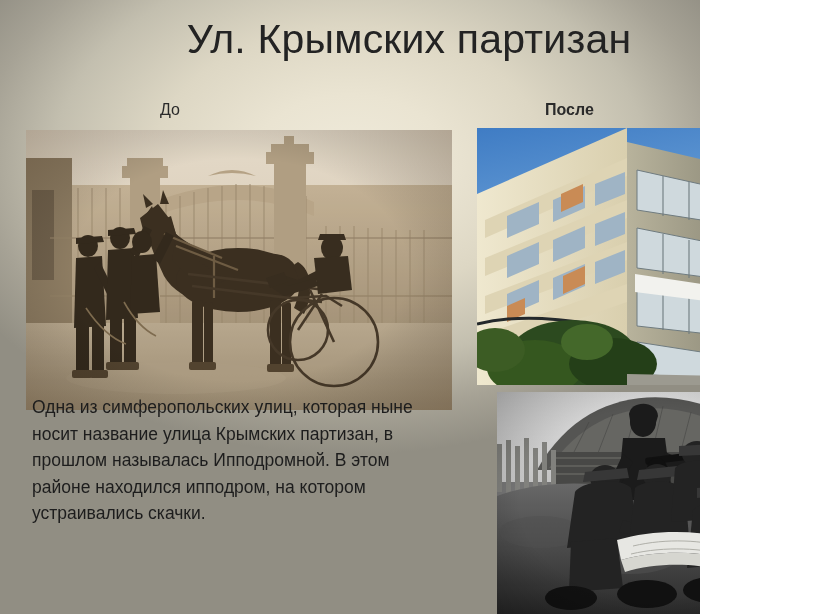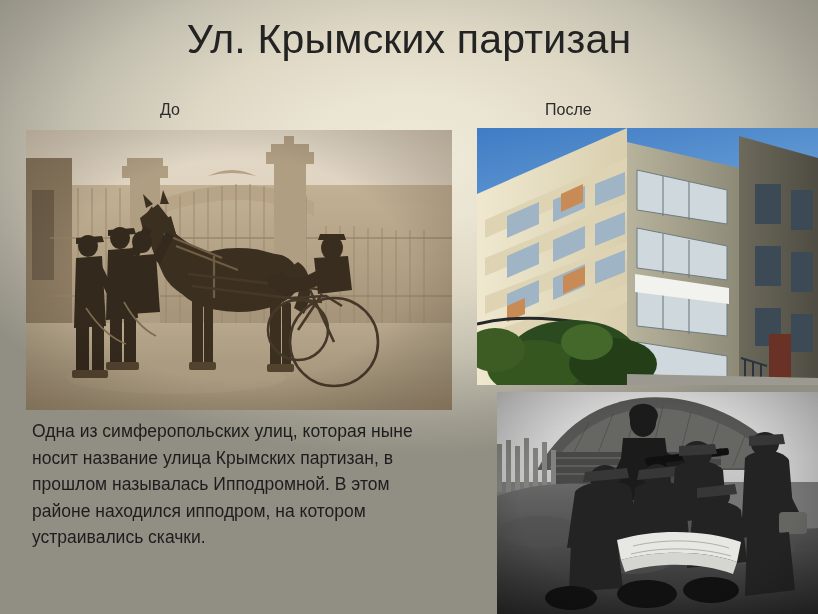--- a/index.html
+++ b/index.html
@@ -9,21 +9,21 @@
   }
   body {
     width: 818px;
     height: 614px;
     overflow: hidden;
     font-family: "Liberation Sans", "DejaVu Sans", sans-serif;
   }
 
   #slide {
     position: relative;
-    width: 818px;
+    width: 700px;
     height: 614px;
     overflow: hidden;
     background-color: #9a968b;
     background-image:
       radial-gradient(ellipse 62% 48% at 50% 26%,
         #efeada 0%,
         #eae4d2 22%,
         #ddd7c4 45%,
         #c3bfaf 68%,
         #a6a295 85%,
@@ -57,20 +57,21 @@
   }
   #label-before {
     left: 160px;
     top: 100px;
     width: 90px;
   }
   #label-after {
     left: 545px;
     top: 100px;
     width: 90px;
+    font-weight: bold;
   }
 
   
   .photo {
     position: absolute;
     overflow: hidden;
   }
 
   
   #photo-before {
@@ -96,21 +97,21 @@
     top: 392px;
     width: 321px;
     height: 222px;
     background: #7c7c7c;
   }
 
   
   #caption {
     position: absolute;
     left: 32px;
-    top: 418px;
+    top: 394px;
     width: 400px;
     font-size: 17.5px;
     line-height: 26.6px;
     color: #1d1d1d;
     font-weight: 400;
   }
 
   
   .art { display:block; width:100%; height:100%; }
 </style>

